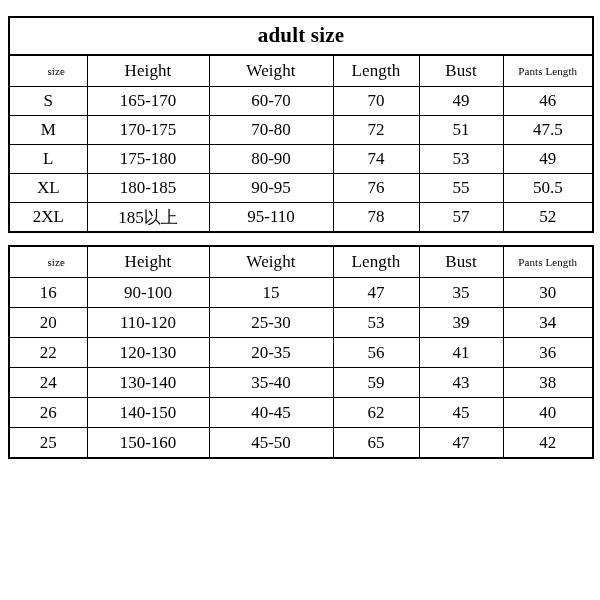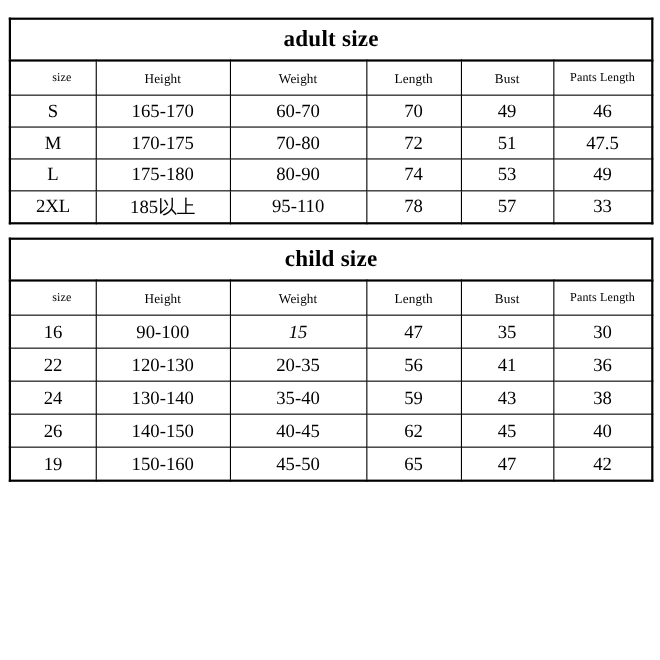--- a/index.html
+++ b/index.html
@@ -42,21 +42,21 @@
   }
   .size-table td,
   .size-table th {
     border: 1px solid #000000;
     text-align: center;
     vertical-align: middle;
     font-weight: normal;
     padding: 0;
   }
   .size-table thead th {
-    font-size: 12px;
+    font-size: 17px;
     height: 30px;
     letter-spacing: 0.1px;
   }
   .size-table thead th.hdr-size {
     font-size: 11px;
     padding-left: 16px;
   }
   .size-table thead th.hdr-pants {
     font-size: 11px;
   }
@@ -67,21 +67,21 @@
   }
   
   col.c-size   { width: 78px; }
   col.c-height { width: 122px; }
   col.c-weight { width: 124px; }
   col.c-length { width: 86px; }
   col.c-bust   { width: 84px; }
   col.c-pants  { width: 90px; }
 
   .child-table tbody td { height: 29px; }
-  .bold-cell { font-weight: bold; font-style: italic; }
+  .bold-cell { font-weight: bold; }
 </style>
 </head>
 <body>
 
 <div class="page">
 
   <table class="size-table adult-table">
     <caption>adult size</caption>
     <colgroup>
       <col class="c-size">
@@ -120,32 +120,39 @@
       </tr>
       <tr>
         <td>L</td>
         <td>175-180</td>
         <td>80-90</td>
         <td>74</td>
         <td>53</td>
         <td>49</td>
       </tr>
       <tr>
+        <td>XL</td>
+        <td>180-185</td>
+        <td>90-95</td>
+        <td>76</td>
+        <td>55</td>
+        <td>50.5</td>
+      </tr>
+      <tr>
         <td>2XL</td>
         <td>185以上</td>
         <td>95-110</td>
         <td>78</td>
         <td>57</td>
-        <td>33</td>
+        <td>52</td>
       </tr>
     </tbody>
   </table>
 
   <table class="size-table child-table">
-    <caption>child size</caption>
     <colgroup>
       <col class="c-size">
         <col class="c-height">
         <col class="c-weight">
         <col class="c-length">
         <col class="c-bust">
         <col class="c-pants">
     </colgroup>
     <thead>
       <tr>
@@ -160,20 +167,28 @@
     <tbody>
       <tr>
         <td>16</td>
         <td>90-100</td>
         <td class="bold-cell">15</td>
         <td>47</td>
         <td>35</td>
         <td>30</td>
       </tr>
       <tr>
+        <td>20</td>
+        <td>110-120</td>
+        <td>25-30</td>
+        <td>53</td>
+        <td>39</td>
+        <td>34</td>
+      </tr>
+      <tr>
         <td>22</td>
         <td>120-130</td>
         <td>20-35</td>
         <td>56</td>
         <td>41</td>
         <td>36</td>
       </tr>
       <tr>
         <td>24</td>
         <td>130-140</td>
@@ -184,21 +199,21 @@
       </tr>
       <tr>
         <td>26</td>
         <td>140-150</td>
         <td>40-45</td>
         <td>62</td>
         <td>45</td>
         <td>40</td>
       </tr>
       <tr>
-        <td>19</td>
+        <td>25</td>
         <td>150-160</td>
         <td>45-50</td>
         <td>65</td>
         <td>47</td>
         <td>42</td>
       </tr>
     </tbody>
   </table>
 
 </div>

